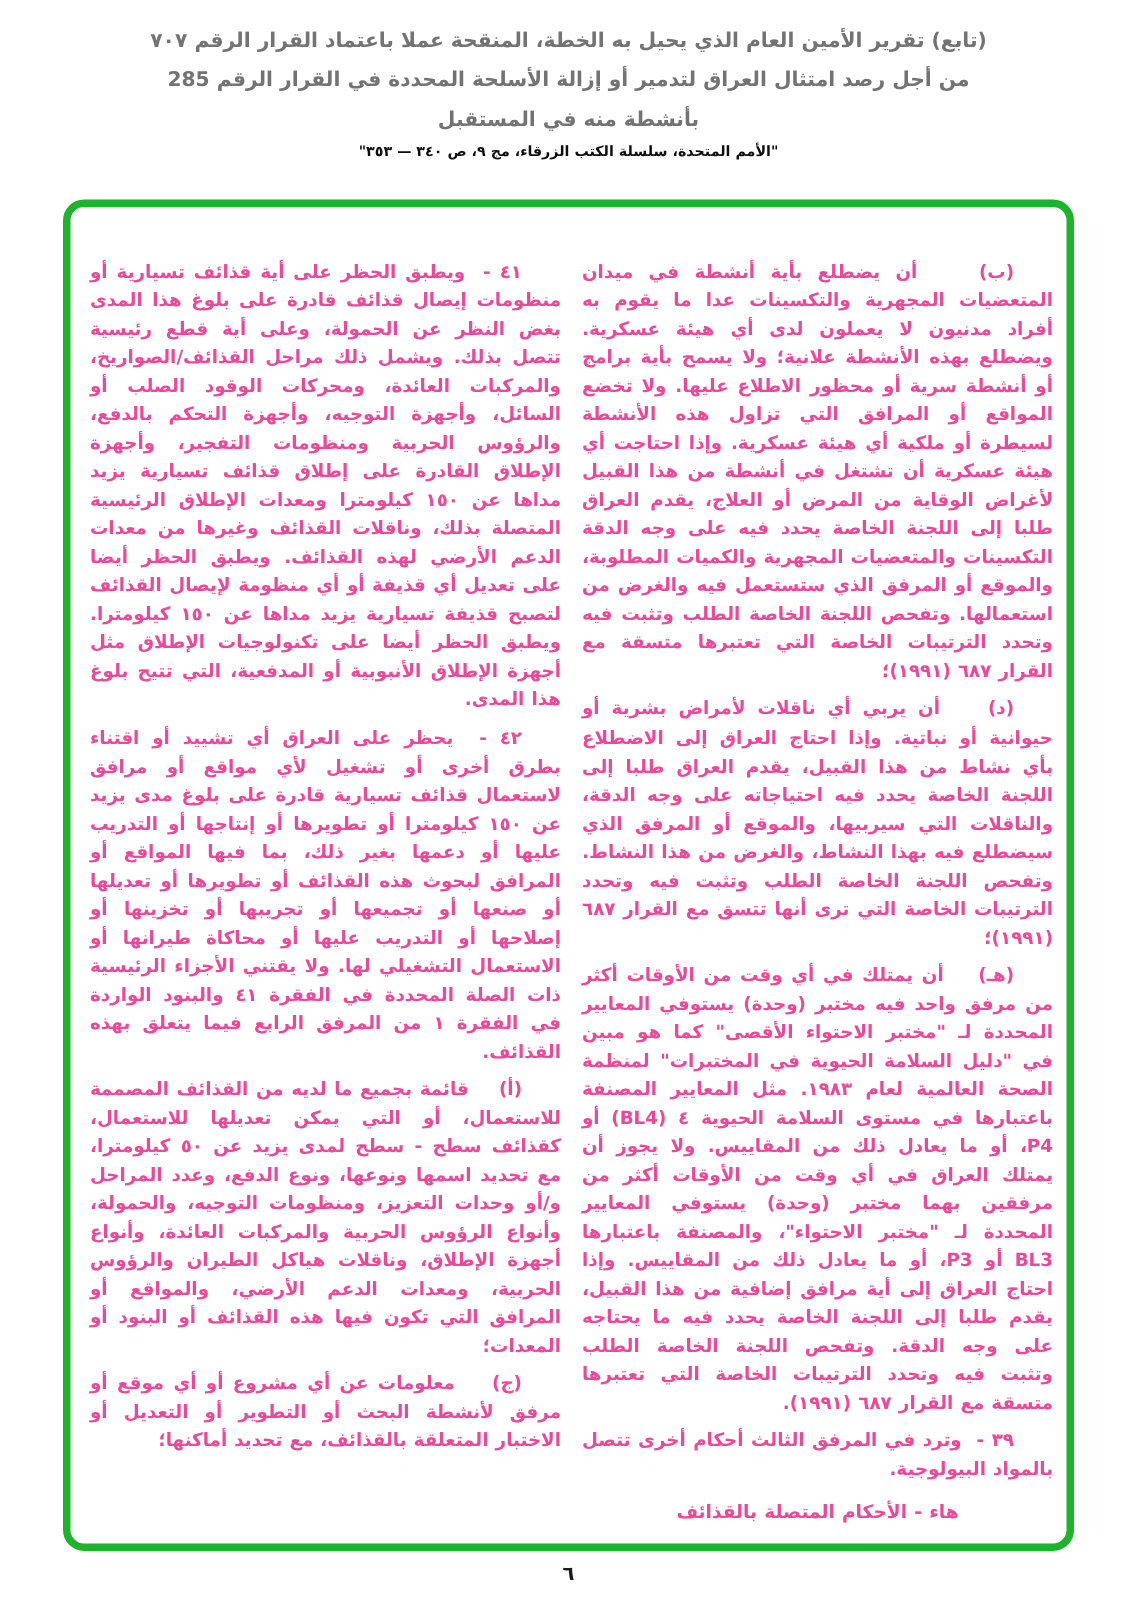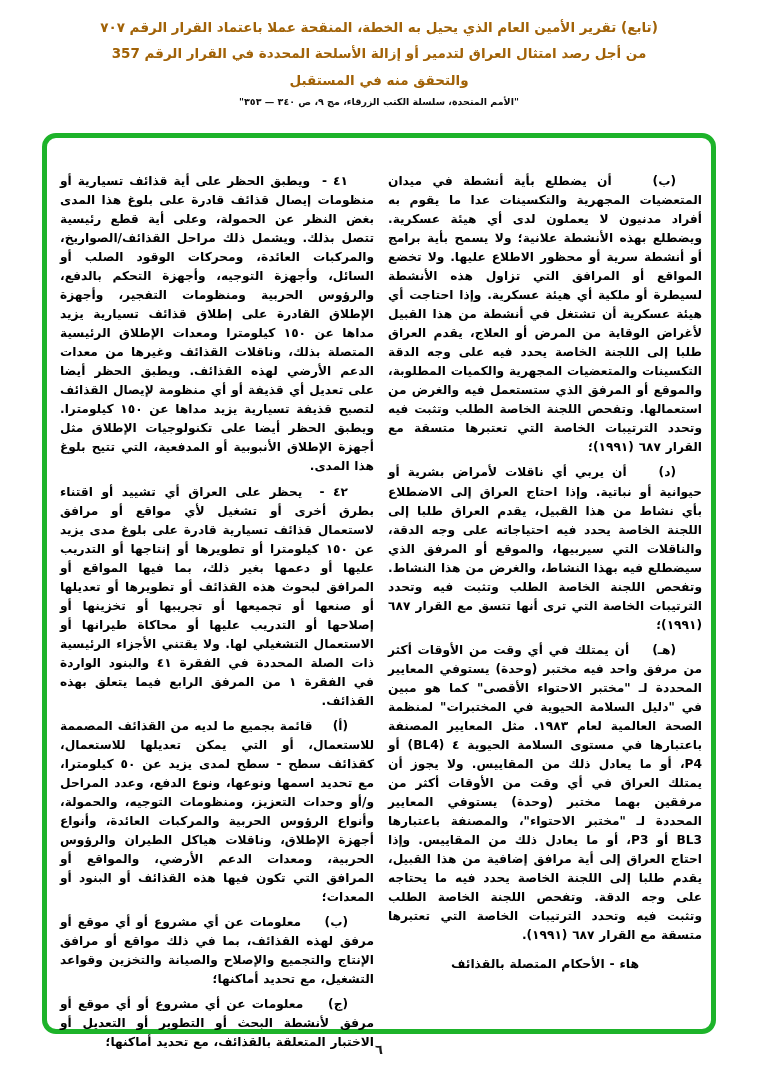--- a/index.html
+++ b/index.html
@@ -4,67 +4,67 @@
 <style>
   html,body{margin:0;padding:0;}
   body{
     width:758px;height:1078px;background:#ffffff;position:relative;
     font-family:"DejaVu Sans",sans-serif;overflow:hidden;color:#141414;
   }
   .header{
     position:absolute;top:14px;left:0;right:0;text-align:center;direction:rtl;
   }
   .header .hline{
-    font-size:13.5px;font-weight:bold;line-height:1.95;color:#a16207;
+    font-size:13.5px;font-weight:bold;line-height:1.95;color:#737373;
     letter-spacing:0;
   }
   .header .src{
     font-size:9.5px;font-weight:bold;margin-top:3px;color:#0d0d0d;
   }
   .frame{
     position:absolute;left:42px;top:133px;width:674px;height:901px;
     border:5px solid #1db32a;border-radius:14px;box-sizing:border-box;
     display:flex;direction:rtl;gap:14px;padding:34px 9px 8px 13px;
     background:#ffffff;
   }
   .col{flex:1;min-width:0;direction:rtl;}
   .col p{
     margin:0 0 6px 0;font-size:12.2px;line-height:1.56;font-weight:bold;
-    text-align:justify;text-indent:26px;color:#000000;
+    text-align:justify;text-indent:26px;color:#ec4899;
     word-spacing:0.5px;
   }
   .col p.center-heading{
     text-align:center;text-indent:0;margin:9px 0 9px 0;font-size:12.4px;
   }
   .pagenum{
     position:absolute;left:0;right:0;top:1042px;text-align:center;
     font-size:13px;font-weight:bold;color:#1a1a1a;
   }
 </style>
 </head>
 <body>
 
 <div class="header">
   <div class="hline">(تابع) تقرير الأمين العام الذي يحيل به الخطة، المنقحة عملا باعتماد القرار الرقم ٧٠٧</div>
-  <div class="hline">من أجل رصد امتثال العراق لتدمير أو إزالة الأسلحة المحددة في القرار الرقم 357</div>
-  <div class="hline">والتحقق منه في المستقبل</div>
+  <div class="hline">من أجل رصد امتثال العراق لتدمير أو إزالة الأسلحة المحددة في القرار الرقم 285</div>
+  <div class="hline">بأنشطة منه في المستقبل</div>
   <div class="src">"الأمم المتحدة، سلسلة الكتب الزرقاء، مج ٩، ص ٣٤٠ — ٣٥٣"</div>
 </div>
 
 <div class="frame">
   <div class="col">
     <p>(ب)&nbsp;&nbsp;&nbsp;&nbsp;أن يضطلع بأية أنشطة في ميدان المتعضيات المجهرية والتكسينات عدا ما يقوم به أفراد مدنيون لا يعملون لدى أي هيئة عسكرية. ويضطلع بهذه الأنشطة علانية؛ ولا يسمح بأية برامج أو أنشطة سرية أو محظور الاطلاع عليها. ولا تخضع المواقع أو المرافق التي تزاول هذه الأنشطة لسيطرة أو ملكية أي هيئة عسكرية. وإذا احتاجت أي هيئة عسكرية أن تشتغل في أنشطة من هذا القبيل لأغراض الوقاية من المرض أو العلاج، يقدم العراق طلبا إلى اللجنة الخاصة يحدد فيه على وجه الدقة التكسينات والمتعضيات المجهرية والكميات المطلوبة، والموقع أو المرفق الذي ستستعمل فيه والغرض من استعمالها. وتفحص اللجنة الخاصة الطلب وتثبت فيه وتحدد الترتيبات الخاصة التي تعتبرها متسقة مع القرار ٦٨٧ (١٩٩١)؛</p>
     <p>(د)&nbsp;&nbsp;&nbsp;&nbsp;أن يربي أي ناقلات لأمراض بشرية أو حيوانية أو نباتية. وإذا احتاج العراق إلى الاضطلاع بأي نشاط من هذا القبيل، يقدم العراق طلبا إلى اللجنة الخاصة يحدد فيه احتياجاته على وجه الدقة، والناقلات التي سيربيها، والموقع أو المرفق الذي سيضطلع فيه بهذا النشاط، والغرض من هذا النشاط. وتفحص اللجنة الخاصة الطلب وتثبت فيه وتحدد الترتيبات الخاصة التي ترى أنها تتسق مع القرار ٦٨٧ (١٩٩١)؛</p>
     <p>(هـ)&nbsp;&nbsp;&nbsp;&nbsp;أن يمتلك في أي وقت من الأوقات أكثر من مرفق واحد فيه مختبر (وحدة) يستوفي المعايير المحددة لـ "مختبر الاحتواء الأقصى" كما هو مبين في "دليل السلامة الحيوية في المختبرات" لمنظمة الصحة العالمية لعام ١٩٨٣. مثل المعايير المصنفة باعتبارها في مستوى السلامة الحيوية ٤ (BL4) أو P4، أو ما يعادل ذلك من المقاييس. ولا يجوز أن يمتلك العراق في أي وقت من الأوقات أكثر من مرفقين بهما مختبر (وحدة) يستوفي المعايير المحددة لـ "مختبر الاحتواء"، والمصنفة باعتبارها BL3 أو P3، أو ما يعادل ذلك من المقاييس. وإذا احتاج العراق إلى أية مرافق إضافية من هذا القبيل، يقدم طلبا إلى اللجنة الخاصة يحدد فيه ما يحتاجه على وجه الدقة. وتفحص اللجنة الخاصة الطلب وتثبت فيه وتحدد الترتيبات الخاصة التي تعتبرها متسقة مع القرار ٦٨٧ (١٩٩١).</p>
+    <p>٣٩ -&nbsp;&nbsp;وترد في المرفق الثالث أحكام أخرى تتصل بالمواد البيولوجية.</p>
     <p class="center-heading">هاء - الأحكام المتصلة بالقذائف</p>
 
   </div>
   <div class="col">
     <p>٤١ -&nbsp;&nbsp;ويطبق الحظر على أية قذائف تسيارية أو منظومات إيصال قذائف قادرة على بلوغ هذا المدى بغض النظر عن الحمولة، وعلى أية قطع رئيسية تتصل بذلك. ويشمل ذلك مراحل القذائف/الصواريخ، والمركبات العائدة، ومحركات الوقود الصلب أو السائل، وأجهزة التوجيه، وأجهزة التحكم بالدفع، والرؤوس الحربية ومنظومات التفجير، وأجهزة الإطلاق القادرة على إطلاق قذائف تسيارية يزيد مداها عن ١٥٠ كيلومترا ومعدات الإطلاق الرئيسية المتصلة بذلك، وناقلات القذائف وغيرها من معدات الدعم الأرضي لهذه القذائف. ويطبق الحظر أيضا على تعديل أي قذيفة أو أي منظومة لإيصال القذائف لتصبح قذيفة تسيارية يزيد مداها عن ١٥٠ كيلومترا. ويطبق الحظر أيضا على تكنولوجيات الإطلاق مثل أجهزة الإطلاق الأنبوبية أو المدفعية، التي تتيح بلوغ هذا المدى.</p>
     <p>٤٢ -&nbsp;&nbsp;يحظر على العراق أي تشييد أو اقتناء بطرق أخرى أو تشغيل لأي مواقع أو مرافق لاستعمال قذائف تسيارية قادرة على بلوغ مدى يزيد عن ١٥٠ كيلومترا أو تطويرها أو إنتاجها أو التدريب عليها أو دعمها بغير ذلك، بما فيها المواقع أو المرافق لبحوث هذه القذائف أو تطويرها أو تعديلها أو صنعها أو تجميعها أو تجريبها أو تخزينها أو إصلاحها أو التدريب عليها أو محاكاة طيرانها أو الاستعمال التشغيلي لها. ولا يقتني الأجزاء الرئيسية ذات الصلة المحددة في الفقرة ٤١ والبنود الواردة في الفقرة ١ من المرفق الرابع فيما يتعلق بهذه القذائف.</p>
     <p>(أ)&nbsp;&nbsp;&nbsp;&nbsp;قائمة بجميع ما لديه من القذائف المصممة للاستعمال، أو التي يمكن تعديلها للاستعمال، كقذائف سطح - سطح لمدى يزيد عن ٥٠ كيلومترا، مع تحديد اسمها ونوعها، ونوع الدفع، وعدد المراحل و/أو وحدات التعزيز، ومنظومات التوجيه، والحمولة، وأنواع الرؤوس الحربية والمركبات العائدة، وأنواع أجهزة الإطلاق، وناقلات هياكل الطيران والرؤوس الحربية، ومعدات الدعم الأرضي، والمواقع أو المرافق التي تكون فيها هذه القذائف أو البنود أو المعدات؛</p>
-    <p>(ب)&nbsp;&nbsp;&nbsp;&nbsp;معلومات عن أي مشروع أو أي موقع أو مرفق لهذه القذائف، بما في ذلك مواقع أو مرافق الإنتاج والتجميع والإصلاح والصيانة والتخزين وقواعد التشغيل، مع تحديد أماكنها؛</p>
     <p>(ج)&nbsp;&nbsp;&nbsp;&nbsp;معلومات عن أي مشروع أو أي موقع أو مرفق لأنشطة البحث أو التطوير أو التعديل أو الاختبار المتعلقة بالقذائف، مع تحديد أماكنها؛</p>
 
   </div>
 </div>
 
 <div class="pagenum">٦</div>
 
 </body></html>

